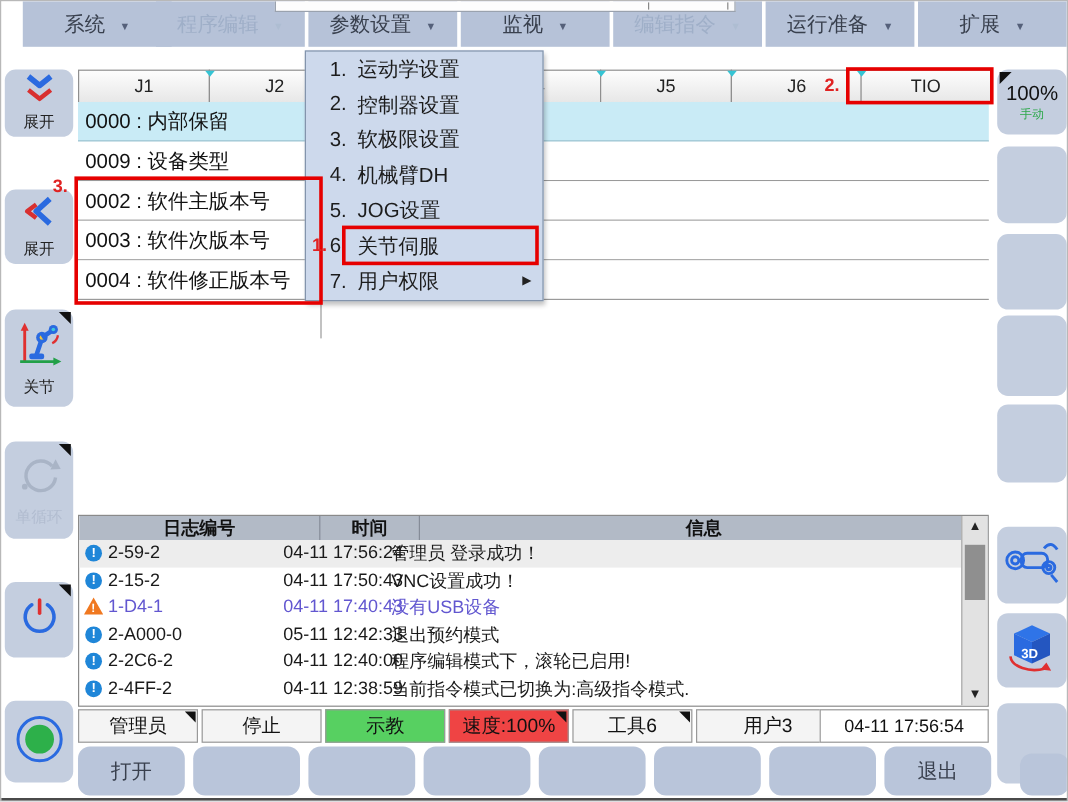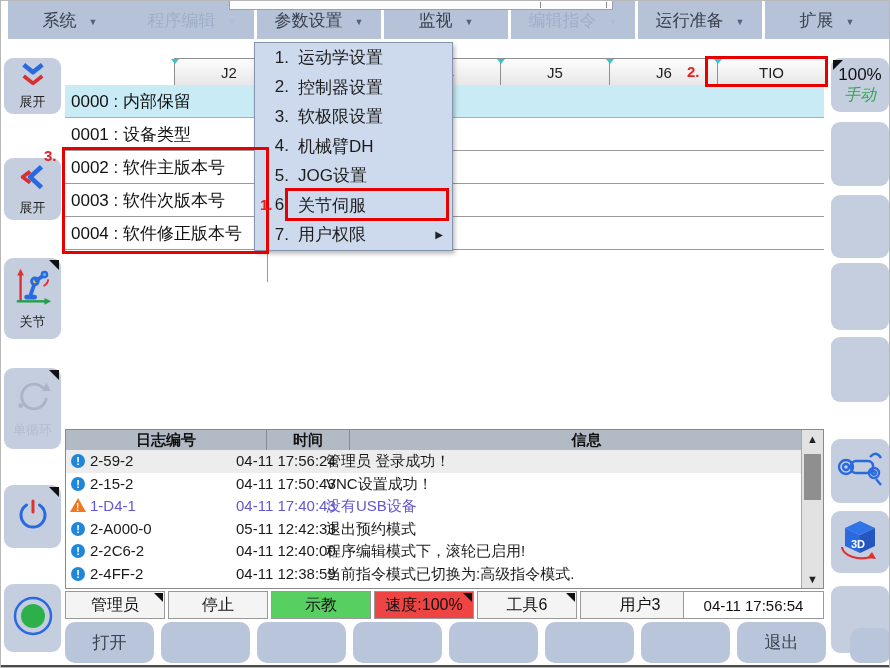--- a/index.html
+++ b/index.html
@@ -38,21 +38,21 @@
   
   .sidebtn{position:absolute;left:3px;width:57px;background:#c4cedf;border-radius:9px;display:flex;
     flex-direction:column;align-items:center;justify-content:center;gap:1px;cursor:pointer;}
   .sidebtn .lbl{font-size:13px;color:#222;}
   .sidebtn.disabled .lbl{color:#b2bdd0;}
   .rbtn{position:absolute;left:830px;width:58px;background:#c4cedf;border-radius:9px;display:flex;
     flex-direction:column;align-items:center;justify-content:center;cursor:pointer;}
   .tri{position:absolute;top:2px;right:2px;width:0;height:0;border-top:10px solid #111;border-left:10px solid transparent;}
   .triL{position:absolute;top:2px;left:2px;width:0;height:0;border-top:10px solid #111;border-right:10px solid transparent;}
   .pct{font-size:17px;color:#111;}
-  .man{font-size:16px;color:#2ea84c;font-style:italic;}
+  .man{font-size:10px;color:#2ea84c;}
   
   .logpanel{position:absolute;left:64px;top:428px;width:759px;height:160px;border:1px solid #8a8a8a;
     box-sizing:border-box;overflow:hidden;background:#fff;}
   .loghead{display:flex;height:20px;background:#b2bac6;font-size:15px;font-weight:bold;color:#111;}
   .loghead .hc{display:flex;align-items:center;justify-content:center;border-right:1px solid #858c98;box-sizing:border-box;}
   .logrow{position:relative;height:22.5px;width:736px;font-size:15px;color:#1a1a1a;}
   .logrow.first{background:#ededed;}
   .logrow .lid{position:absolute;left:24px;top:2px;}
   .logrow .ltime{position:absolute;left:170px;top:2px;}
   .logrow .lmsg{position:absolute;left:260px;top:2px;}
@@ -76,21 +76,21 @@
   
   .bbtn{position:absolute;top:621px;height:41px;background:#b9c5da;border-radius:10px;display:flex;
     align-items:center;justify-content:center;font-size:17px;color:#39404e;cursor:pointer;}
   .bottomedge{position:absolute;left:0;top:664px;width:890px;height:4px;background:#4a4a4a;}
 </style>
 </head>
 <body>
 
 <div class="screen">
 
-  <div class="menubtn" style="left:7px;width:124px;">
+  <div class="menubtn" style="left:18px;width:124px;">
     <span>系统</span>
     <span class="caret">▼</span>
   </div>
   <div class="menubtn disabled" style="left:129px;width:124px;">
     <span>程序编辑</span>
     <span class="caret">▼</span>
   </div>
   <div class="menubtn" style="left:256px;width:124px;">
     <span>参数设置</span>
     <span class="caret">▼</span>
@@ -110,20 +110,23 @@
   <div class="menubtn" style="left:764px;width:124px;">
     <span>扩展</span>
     <span class="caret">▼</span>
   </div>
 
   <div class="topstrip">
     <div class="tick" style="left:310px;"></div>
     <div class="tick" style="left:376px;"></div>
   </div>
 
+  <div class="tab" style="left:64px;">
+      <span>J1</span>
+    </div>
   <div class="tab mark" style="left:173px;">
       <span>J2</span>
     </div>
   <div class="tab mark" style="left:281px;">
       <span>J3</span>
     </div>
   <div class="tab mark" style="left:390px;">
       <span>J4</span>
     </div>
   <div class="tab mark" style="left:499px;">
@@ -133,21 +136,21 @@
       <span>J6</span>
     </div>
   <div class="tab mark" style="left:716px;width:109px;">
       <span>TIO</span>
     </div>
 
   <div class="prow selected" style="top:84px;">
       <span>0000 : 内部保留</span>
     </div>
   <div class="prow" style="top:117px;">
-      <span>0001 : 设备类型</span>
+      <span>0009 : 设备类型</span>
     </div>
   <div class="prow" style="top:150px;">
       <span>0002 : 软件主版本号</span>
     </div>
   <div class="prow" style="top:183px;">
       <span>0003 : 软件次版本号</span>
     </div>
   <div class="prow" style="top:216px;">
       <span>0004 : 软件修正版本号</span>
     </div>

